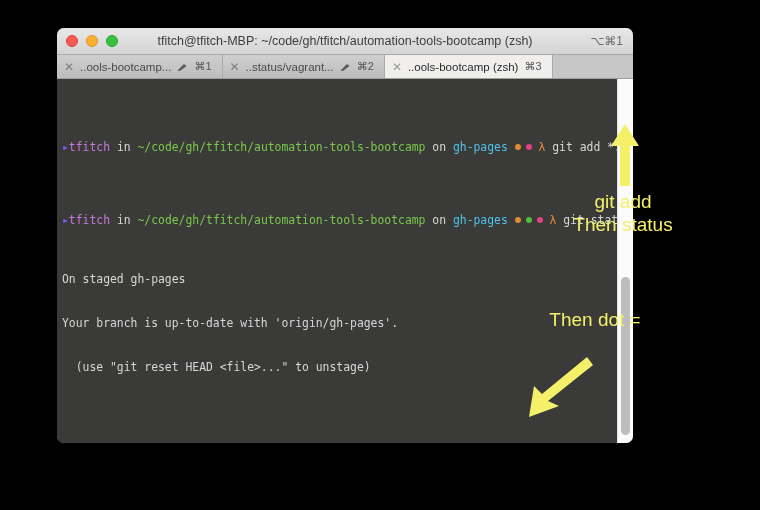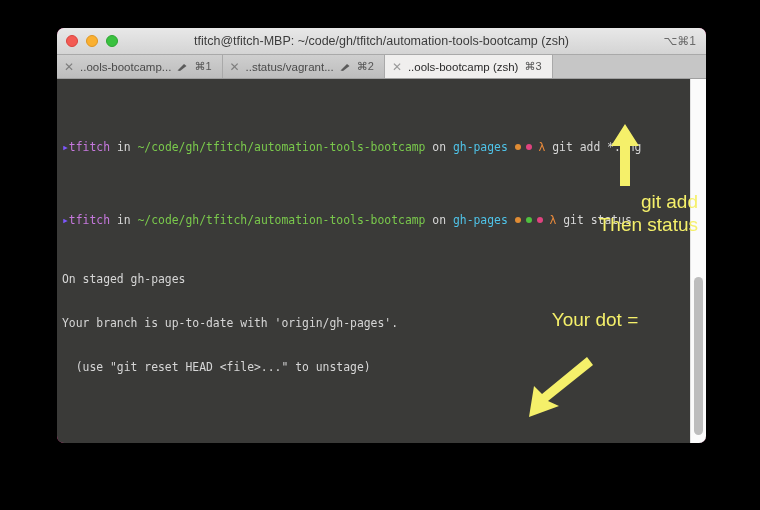--- a/index.html
+++ b/index.html
@@ -17,21 +17,21 @@
     width: 760px;
     height: 510px;
     background: #000000;
   }
 
   
   #window {
     position: absolute;
     left: 57px;
     top: 28px;
-    width: 649px;
+    width: 576px;
     height: 415px;
     border-radius: 7px 7px 7px 7px;
     overflow: hidden;
     box-shadow: 0 2px 14px rgba(0,0,0,0.85);
     background: #ec4899;
   }
 
   
   #titlebar {
     position: relative;
@@ -282,25 +282,25 @@
 
       <div id="scrollbar">
         <div id="scroll-thumb"></div>
       </div>
     </div>
   </div>
 
   <svg class="anno-svg" style="left:605px; top:124px; width:40px; height:62px;">
     <path d="M20 0 L34 22 L25 22 L25 62 L15 62 L15 22 L6 22 Z" fill="#f5f06a"></path>
   </svg>
-  <div class="anno-text" style="left:548px; top:190px; width:150px;text-align:right;">
+  <div class="anno-text" style="left:548px; top:190px; width:150px;">
     <div>git add</div>
     <div>Then status</div>
   </div>
 
   <div class="anno-text" style="left:500px; top:308px; width:190px;">
-    <div>Your dot =</div>
+    <div>Then dot =</div>
   </div>
   <svg class="anno-svg" style="left:515px; top:357px; width:80px; height:62px;">
     <path d="M72 0 L78 8 L33 44 L44 49 L14 60 L19 29 L27 37 Z" fill="#f5f06a"></path>
   </svg>
 
 </div>
 
 </body></html>

